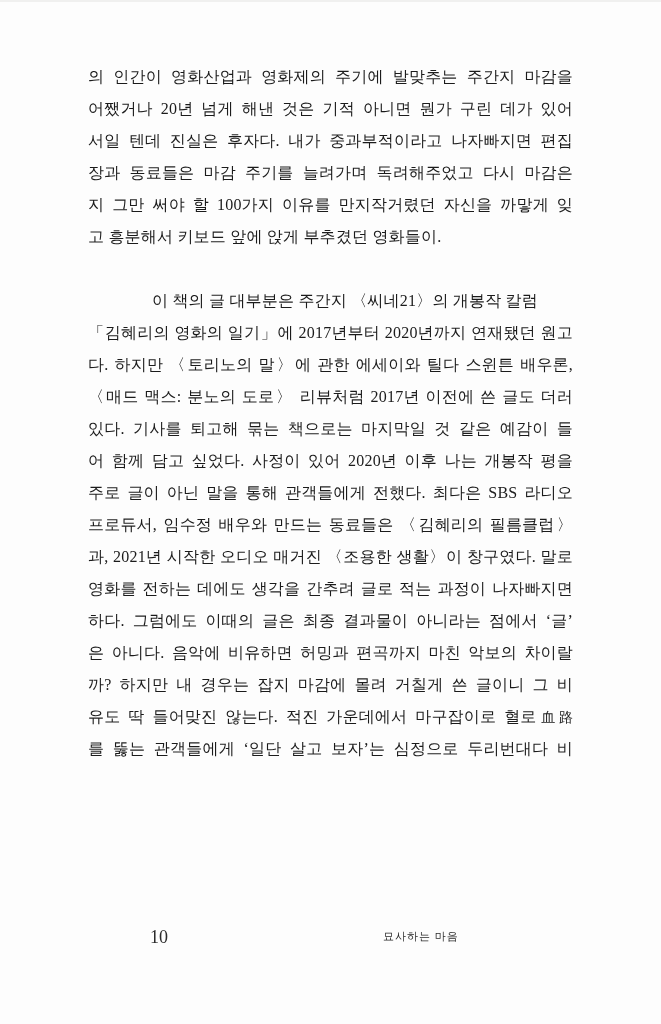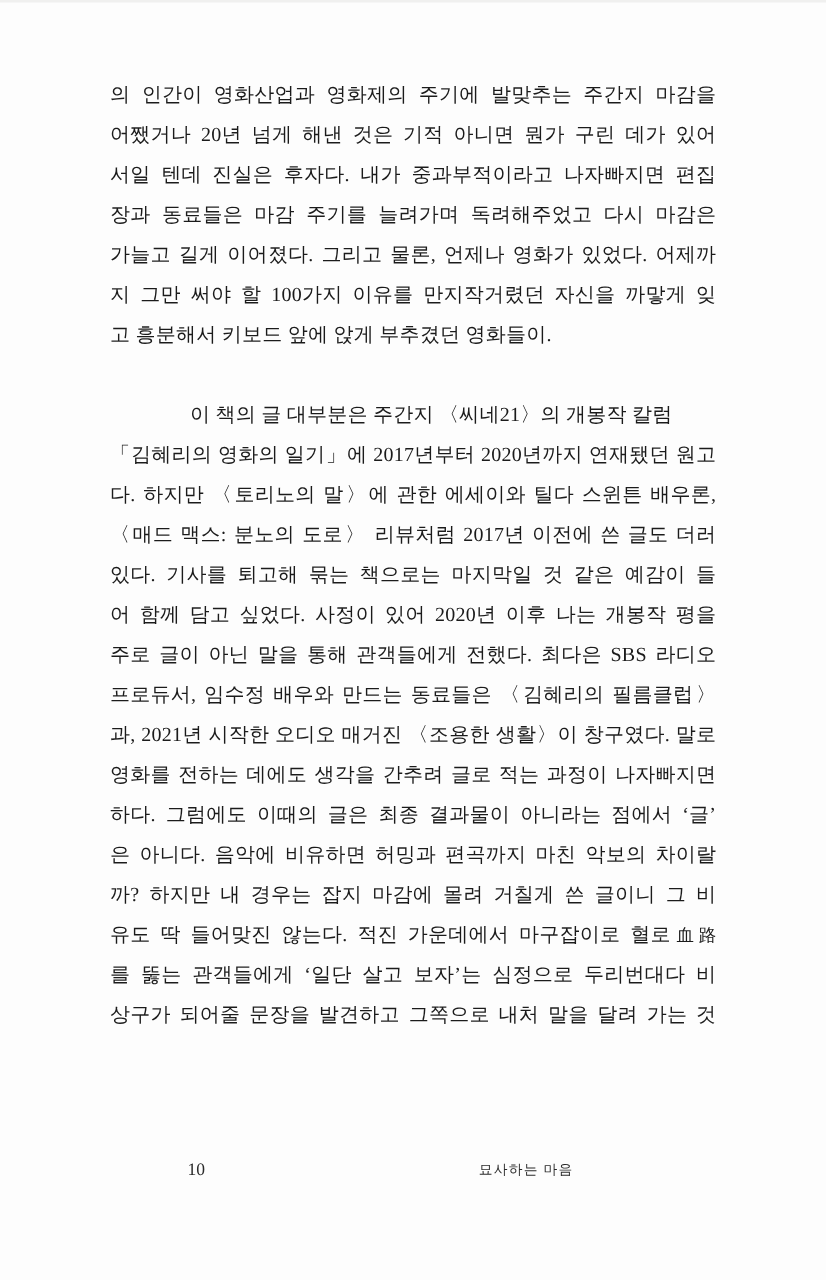--- a/index.html
+++ b/index.html
@@ -50,21 +50,21 @@
   }
   .hanja {
     font-size: 14px;
     letter-spacing: 0;
     margin-left: 1px;
   }
   .footer-page-number {
     position: absolute;
     left: 150px;
     top: 928px;
-    font-size: 14px;
+    font-size: 18px;
     line-height: 18px;
     color: #2a2a2a;
   }
   .footer-running-title {
     position: absolute;
     left: 383px;
     top: 927px;
     font-size: 11px;
     line-height: 18px;
     letter-spacing: 1px;
@@ -77,40 +77,38 @@
 <div class="book-page">
   <div class="page-edge"></div>
 
   <div class="text-block">
 
   <div class="paragraph">
         <div class="line">의 인간이 영화산업과 영화제의 주기에 발맞추는 주간지 마감을</div>
         <div class="line">어쨌거나 20년 넘게 해낸 것은 기적 아니면 뭔가 구린 데가 있어</div>
         <div class="line">서일 텐데 진실은 후자다. 내가 중과부적이라고 나자빠지면 편집</div>
         <div class="line">장과 동료들은 마감 주기를 늘려가며 독려해주었고 다시 마감은</div>
-        <div class="line">가늘고 길게 이어졌다. 그리고 물론, 언제나 영화가 있었다. 어제까</div>
         <div class="line">지 그만 써야 할 100가지 이유를 만지작거렸던 자신을 까맣게 잊</div>
         <div class="line nj">고 흥분해서 키보드 앞에 앉게 부추겼던 영화들이.</div>
       </div>
       <div class="paragraph">
         <div class="line nj" style="padding-left: 64px;">이 책의 글 대부분은 주간지 〈씨네21〉의 개봉작 칼럼</div>
         <div class="line">「김혜리의 영화의 일기」에 2017년부터 2020년까지 연재됐던 원고</div>
         <div class="line">다. 하지만 〈토리노의 말〉에 관한 에세이와 틸다 스윈튼 배우론,</div>
         <div class="line">〈매드 맥스: 분노의 도로〉 리뷰처럼 2017년 이전에 쓴 글도 더러</div>
         <div class="line">있다. 기사를 퇴고해 묶는 책으로는 마지막일 것 같은 예감이 들</div>
         <div class="line">어 함께 담고 싶었다. 사정이 있어 2020년 이후 나는 개봉작 평을</div>
         <div class="line">주로 글이 아닌 말을 통해 관객들에게 전했다. 최다은 SBS 라디오</div>
         <div class="line">프로듀서, 임수정 배우와 만드는 동료들은 〈김혜리의 필름클럽〉</div>
         <div class="line">과, 2021년 시작한 오디오 매거진 〈조용한 생활〉이 창구였다. 말로</div>
         <div class="line">영화를 전하는 데에도 생각을 간추려 글로 적는 과정이 나자빠지면</div>
         <div class="line">하다. 그럼에도 이때의 글은 최종 결과물이 아니라는 점에서 ‘글’</div>
         <div class="line">은 아니다. 음악에 비유하면 허밍과 편곡까지 마친 악보의 차이랄</div>
         <div class="line">까? 하지만 내 경우는 잡지 마감에 몰려 거칠게 쓴 글이니 그 비</div>
         <div class="line">유도 딱 들어맞진 않는다. 적진 가운데에서 마구잡이로 혈로<span class="hanja">血路</span></div>
         <div class="line">를 뚫는 관객들에게 ‘일단 살고 보자’는 심정으로 두리번대다 비</div>
-        <div class="line">상구가 되어줄 문장을 발견하고 그쪽으로 내처 말을 달려 가는 것</div>
       </div>
     </div>
 
   <div class="footer-page-number">10</div>
 
   <div class="footer-running-title">묘사하는 마음</div>
 </div>
 
 </body></html>

